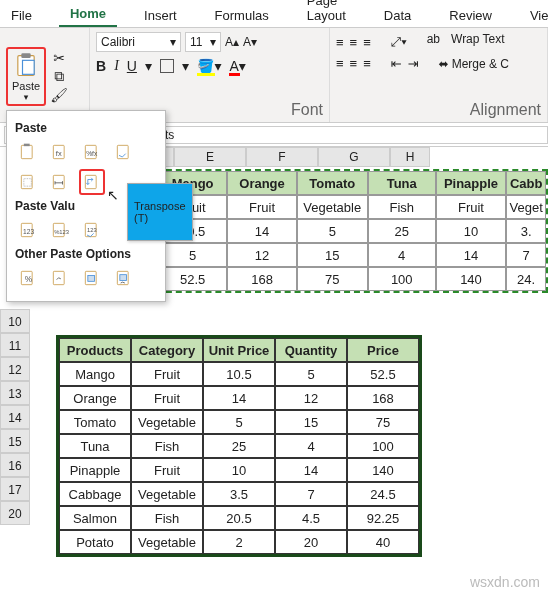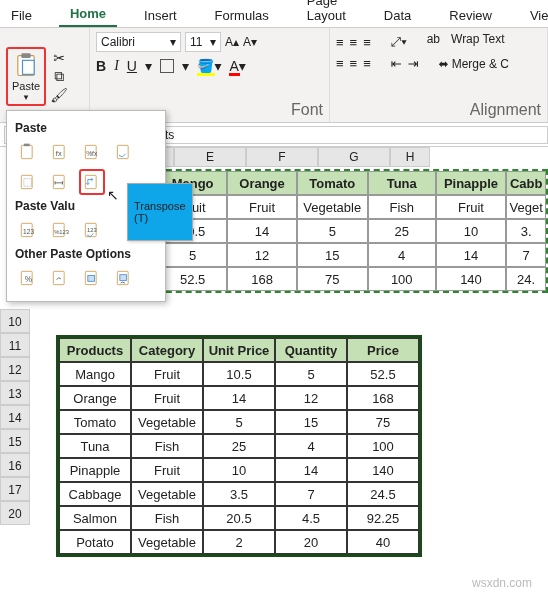--- a/index.html
+++ b/index.html
@@ -68,21 +68,21 @@
 .popup{position:absolute;left:6px;top:110px;width:160px;background:#fff;border:1px solid #bbb;box-shadow:2px 2px 6px rgba(0,0,0,.25);padding:6px;}
 .popup h4{margin:4px 2px;font-size:12px;font-weight:bold;}
 .icon-row{display:flex;gap:6px;margin:4px 2px;}
 .pbtn{width:26px;height:26px;border:1px solid transparent;display:flex;align-items:center;justify-content:center;border-radius:2px;}
 .pbtn svg{width:20px;height:20px;}
 .pbtn.hl{border:2px solid #e33;border-radius:3px;}
 .tooltip{position:absolute;left:120px;top:72px;background:#0ea5e9;border:1px solid #aaa;padding:16px 6px;font-size:11px;box-shadow:1px 1px 3px rgba(0,0,0,.2);}
 .paste-special{margin:6px 2px 2px;font-size:12px;}
 .cursor{position:absolute;left:100px;top:76px;font-size:14px;}
 
-.watermark{position:absolute;right:16px;bottom:4px;font-size:12px;color:#bbb;}
+.watermark{position:absolute;right:8px;bottom:4px;font-size:14px;color:#bbb;}
 </style>
 </head>
 <body>
 
 <div class="tabs">
   <div class="tab">File</div>
   <div class="tab active">Home</div>
   <div class="tab">Insert</div>
   <div class="tab">Formulas</div>
   <div class="tab">Page Layout</div>

